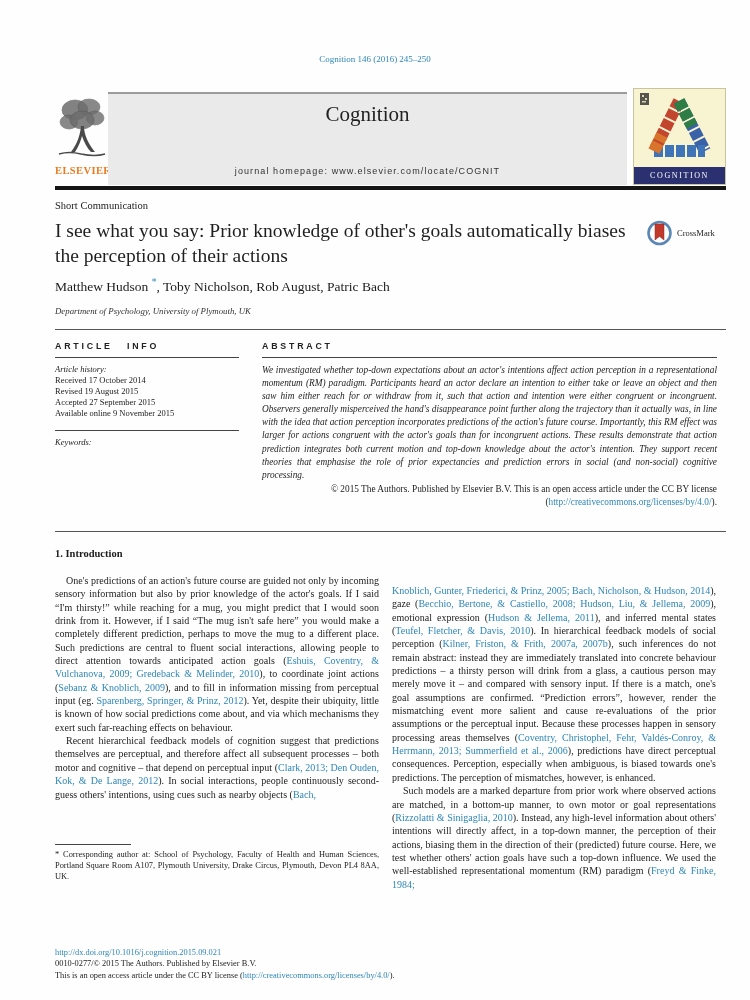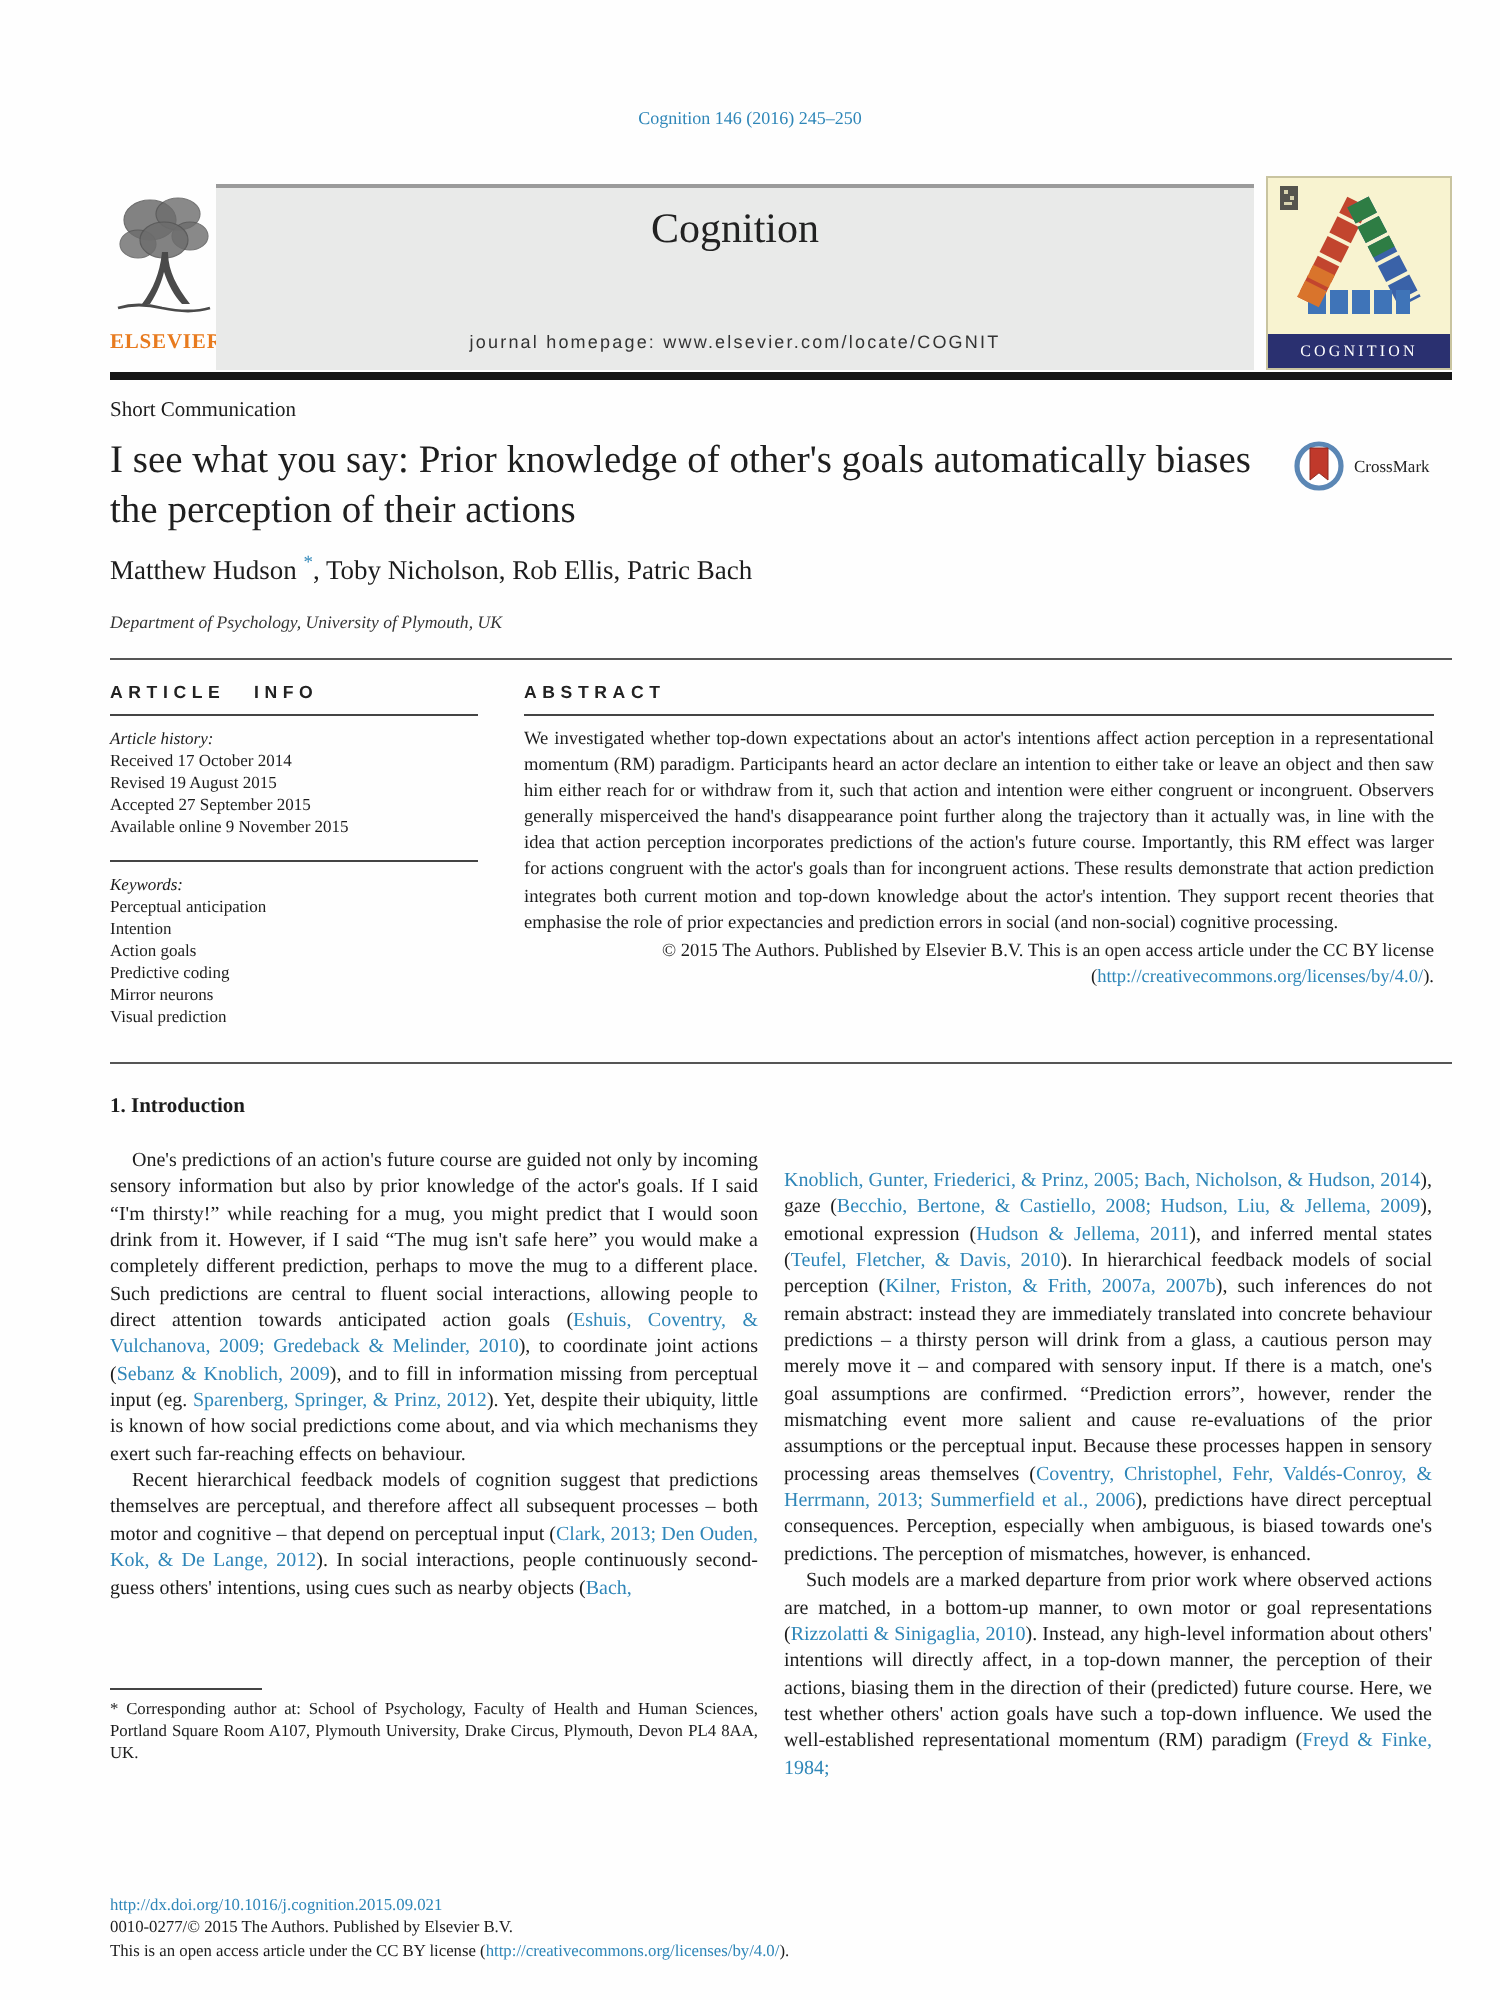--- a/index.html
+++ b/index.html
@@ -36,21 +36,21 @@
   .rule-a{position:absolute;left:55px;top:329px;width:671px;height:1px;background:#555;}
 
   .sec-heading{font-family:"Liberation Sans",sans-serif;font-size:8.8px;font-weight:bold;
                letter-spacing:2.8px;word-spacing:9px;color:#222;}
   .info-left{position:absolute;left:55px;top:341px;width:184px;}
   .info-rule{border:none;border-top:1px solid #444;margin:6px 0 6px 0;}
   .info-rule2{border:none;border-top:1px solid #444;margin:11px 0 6px 0;}
   .info-label{font-size:8.5px;font-style:italic;line-height:11px;}
   .info-lines{font-size:8.5px;line-height:11px;white-space:pre-line;}
   .abstract{position:absolute;left:262px;top:341px;width:455px;}
-  .abs-text{font-size:9.3px;line-height:13.1px;text-align:justify;margin-top:4px;}
+  .abs-text{font-size:9.3px;line-height:13.1px;text-align:justify;margin-top:4px;font-style:italic;}
   .abs-copy{font-size:9.3px;line-height:13.1px;text-align:right;margin-top:1px;}
   .rule-b{position:absolute;left:55px;top:531px;width:671px;height:1px;background:#555;}
 
   .col-left{position:absolute;left:55px;top:548px;width:324px;height:296px;overflow:hidden;}
   .intro-heading{font-size:10.5px;font-weight:bold;margin:0 0 15px 0;}
   .para{font-size:10px;line-height:13.35px;text-align:justify;text-indent:11px;margin:0;}
   .para.cont{text-indent:0;}
   .col-right{position:absolute;left:392px;top:552px;width:324px;height:390px;overflow:hidden;margin-top:32px;}
 
   .footnote{position:absolute;left:55px;top:844px;width:324px;background:#fefefe;z-index:3;}
@@ -114,42 +114,36 @@
   <h1 class="title" style="font-weight:normal;margin:0;">I see what you say: Prior knowledge of other's goals automatically biases the perception of their actions</h1>
 
   <div class="crossmark">
     <svg width="27" height="34" viewBox="0 0 27 34">
       <circle cx="13.5" cy="17" r="11" fill="#ffffff" stroke="#5b87b5" stroke-width="2.6"></circle>
       <path d="M9 8 h9 v16 l-4.5,-3.6 L9 24 Z" fill="#c0392b" stroke="#8e2b20" stroke-width="0.5"></path>
     </svg>
     <span class="crossmark-label">CrossMark</span>
   </div>
 
-  <div class="authors"><span class="">Matthew Hudson </span><span class="lnk sup">*</span><span class="">, Toby Nicholson, Rob Ellis, Patric Bach</span></div>
+  <div class="authors"><span class="">Matthew Hudson </span><span class="lnk sup">*</span><span class="">, Toby Nicholson, Rob August, Patric Bach</span></div>
 
   <div class="affil">Department of Psychology, University of Plymouth, UK</div>
 
   <div class="rule-a"></div>
 
   <div class="info-left">
     <div class="sec-heading">ARTICLE INFO</div>
     <hr class="info-rule">
     <div class="info-label">Article history:</div>
     <div class="info-lines" style="white-space: pre-line;">Received 17 October 2014
 Revised 19 August 2015
 Accepted 27 September 2015
 Available online 9 November 2015</div>
     <hr class="info-rule2">
     <div class="info-label">Keywords:</div>
-    <div class="info-lines" style="white-space: pre-line;">Perceptual anticipation
-Intention
-Action goals
-Predictive coding
-Mirror neurons
-Visual prediction</div>
   </div>
 
   <div class="abstract">
     <div class="sec-heading">ABSTRACT</div>
     <hr class="info-rule">
     <div class="abs-text">We investigated whether top-down expectations about an actor's intentions affect action perception in a representational momentum (RM) paradigm. Participants heard an actor declare an intention to either take or leave an object and then saw him either reach for or withdraw from it, such that action and intention were either congruent or incongruent. Observers generally misperceived the hand's disappearance point further along the trajectory than it actually was, in line with the idea that action perception incorporates predictions of the action's future course. Importantly, this RM effect was larger for actions congruent with the actor's goals than for incongruent actions. These results demonstrate that action prediction integrates both current motion and top-down knowledge about the actor's intention. They support recent theories that emphasise the role of prior expectancies and prediction errors in social (and non-social) cognitive processing.</div>
     <div class="abs-copy"><span class="">© 2015 The Authors. Published by Elsevier B.V. This is an open access article under the CC BY license (</span><span class="lnk">http://creativecommons.org/licenses/by/4.0/</span><span class="">).</span></div>
   </div>
 
   <div class="rule-b"></div>

